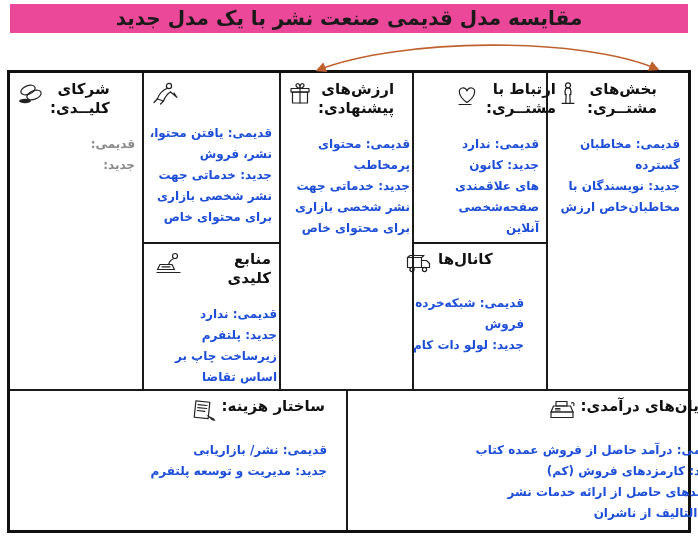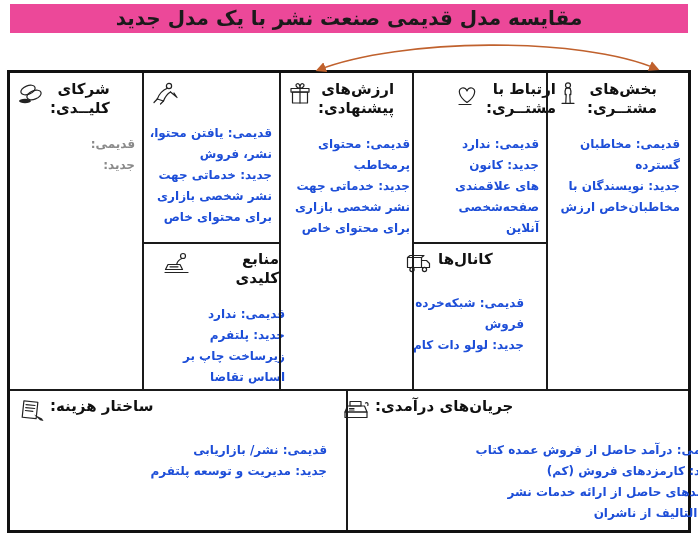--- a/index.html
+++ b/index.html
@@ -24,21 +24,21 @@
   }
   .cell-title{
     font-size:15px;font-weight:bold;color:#111;line-height:19px;
     text-align:right;white-space:pre-line;
   }
   .icon{flex:0 0 auto;margin-top:1px;}
   .cell-body{margin-top:16px;padding:0 2px 0 1px;}
   .body-line{
     font-size:12px;font-weight:bold;color:#1d4ed8;line-height:21px;text-align:right;
   }
-  .cell-bottom .cell-header{justify-content:flex-end;padding-right:16px;}
+  .cell-bottom .cell-header{justify-content:flex-start;padding-right:16px;}
   .cell-bottom .cell-body{padding-right:14px;}
   .muted .body-line{color:#8a8a8a;}
   .gline{position:absolute;background:#1a1a1a;z-index:2;}
   svg.ic{display:block;}
 </style>
 </head>
 <body>
 
 <div class="stage">
 
@@ -95,21 +95,21 @@
             <path d="M21.5 11 L27 15.5 M25 12 L28 16.5"></path>
           </svg>
         </span>
       </div>
       <div class="cell-body">
         <div class="body-line">قدیمی: یافتن محتوا، نشر، فروش</div>
         <div class="body-line">جدید: خدماتی جهت نشر شخصی بازاری برای محتوای خاص</div>
       </div>
     </div>
 
-    <div class="cell" style="left:146px;top:170px;width:137px;height:147px;">
+    <div class="cell" style="left:138px;top:170px;width:137px;height:147px;">
       <div class="cell-header">
         <span class="cell-title">منابع کلیدی</span>
         <span class="icon">
           <svg class="ic" width="30" height="26" viewBox="0 0 30 26" fill="none" stroke="#222" stroke-width="1.2" stroke-linecap="round" stroke-linejoin="round">
             <circle cx="21" cy="5" r="2.5"></circle>
             <path d="M20 7.5 C17 8.5 15.5 10.5 14.8 13"></path>
             <path d="M6 13.5 L18 13.5 L20.5 18.5 L3.5 18.5 Z"></path>
             <path d="M8 15.8 H16"></path>
             <path d="M3 21.5 L26 21.5"></path>
           </svg>

